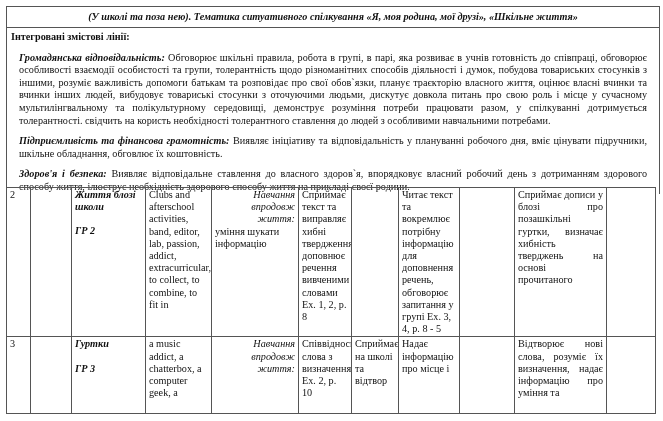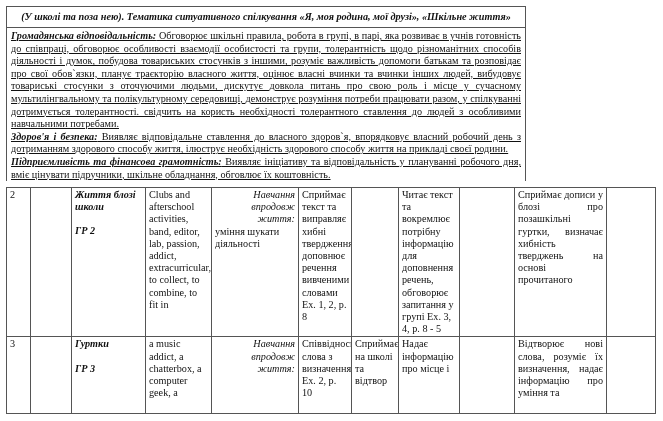--- a/index.html
+++ b/index.html
@@ -1,43 +1,44 @@
 <!DOCTYPE html>
 <html><head>
 <meta charset="utf-8">
 <style>
   html, body { margin: 0; padding: 0; background: #ffffff; }
   body { width: 663px; height: 421px; overflow: hidden; position: relative;
          font-family: "Liberation Serif", "DejaVu Serif", serif; color: #111; }
-  .page { position: absolute; left: 6px; top: 6px; width: 520px; }
+  .page { position: absolute; left: 6px; top: 6px; width: 654px; }
   .frame { border: 1.5px solid #555; border-bottom: none; }
   .title-row { height: 20px; line-height: 20px; text-align: center; font-size: 10.2px;
                font-style: italic; font-weight: bold; border-bottom: 1.5px solid #555; }
   .lines-block { padding: 2px 4px 0 4px; font-size: 10.2px; line-height: 12.6px; text-align: justify; }
   .lines-heading { font-weight: bold; margin: 1px 0 5px 0; }
-  .line-para { margin: 0; text-decoration: underline; }
+  .line-para { margin: 8px; }
   .line-para b { font-style: italic; font-weight: bold; }
   table.plan { position: absolute; left: 6px; width: 649px; border-collapse: collapse; table-layout: fixed;
                font-size: 10.2px; line-height: 12.2px; }
   table.plan td { border: 1.5px solid #555; vertical-align: top; padding: 1px 3px; overflow: hidden; }
   .topic { font-weight: bold; font-style: italic; }
   .gap { height: 12px; }
   .it { font-style: italic; text-align: right; }
   .just { text-align: justify; }
 </style>
 </head>
 <body>
 
 <div class="page">
   <div class="frame">
     <div class="title-row">(У школі та поза нею). Тематика ситуативного спілкування «Я, моя родина, мої друзі», «Шкільне життя»</div>
     <div class="lines-block">
+      <div class="lines-heading">Інтегровані змістові лінії:</div>
       <p class="line-para"><b>Громадянська відповідальність:</b><span> Обговорює шкільні правила, робота в групі, в парі, яка розвиває в учнів готовність до співпраці, обговорює особливості взаємодії особистості та групи, толерантність щодо різноманітних способів діяльності і думок, побудова товариських стосунків з іншими, розуміє важливість допомоги батькам та розповідає про свої обов`язки, планує траєкторію власного життя, оцінює власні вчинки та вчинки інших людей, вибудовує товариські стосунки з оточуючими людьми, дискутує довкола питань про свою роль і місце у сучасному мультилінгвальному та полікультурному середовищі, демонструє розуміння потреби працювати разом, у спілкуванні дотримується толерантності. свідчить на користь необхідності толерантного ставлення до людей з особливими навчальними потребами.</span></p>
+      <p class="line-para"><b>Підприємливість та фінансова грамотність:</b><span> Виявляє ініціативу та відповідальність у плануванні робочого дня, вміє цінувати підручники, шкільне обладнання, обговлює їх коштовність.</span></p>
       <p class="line-para"><b>Здоров'я і безпека:</b><span> Виявляє відповідальне ставлення до власного здоров`я, впорядковує власний робочий день з дотриманням здорового способу життя, ілюструє необхідність здорового способу життя на прикладі своєї родини.</span></p>
-      <p class="line-para"><b>Підприємливість та фінансова грамотність:</b><span> Виявляє ініціативу та відповідальність у плануванні робочого дня, вміє цінувати підручники, шкільне обладнання, обговлює їх коштовність.</span></p>
     </div>
   </div>
 </div>
 
 <table class="plan" style="top:187px;">
   <colgroup>
     <col style="width:24px">
       <col style="width:41px">
       <col style="width:74px">
       <col style="width:66px">
@@ -54,21 +55,21 @@
     <td>2</td>
     <td></td>
     <td>
       <div class="topic">Життя блозі школи</div>
       <div class="gap"></div>
       <div class="topic">ГР 2</div>
     </td>
     <td>Clubs and afterschool activities, band, editor, lab, passion, addict, extracurricular, to collect, to combine, to fit in</td>
     <td>
       <div class="it">Навчання впродовж життя:</div>
-      <div>уміння шукати діяльності</div>
+      <div>уміння шукати інформацію</div>
     </td>
     <td>Сприймає текст та виправляє хибні твердження, доповнює речення вивченими словами Ex. 1, 2, p. 8</td>
     <td></td>
     <td>Читає текст та вокремлює потрібну інформацію для доповнення речень, обговорює запитання у групі Ex. 3, 4, p. 8 - 5</td>
     <td></td>
     <td class="just">Сприймає дописи у блозі про позашкільні гуртки, визначає хибність тверджень на основі прочитаного</td>
     <td></td>
   </tr>
   <tr style="height:77px">
     <td>3</td>

